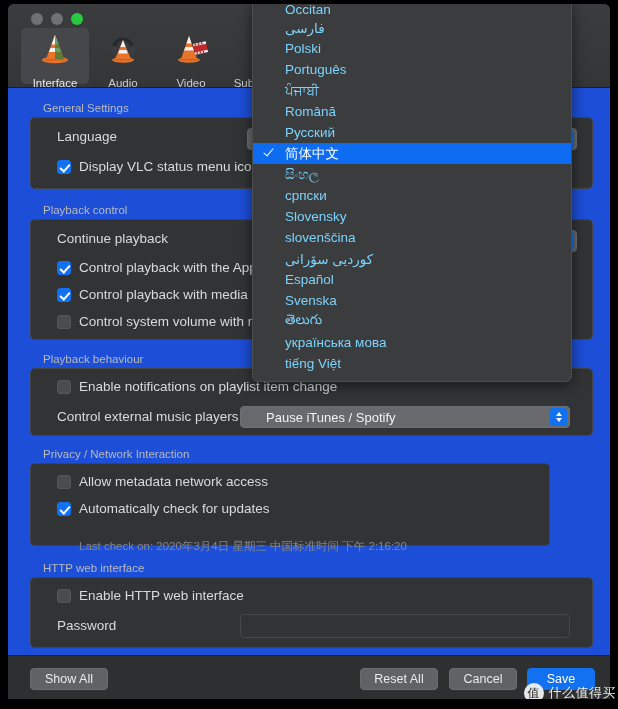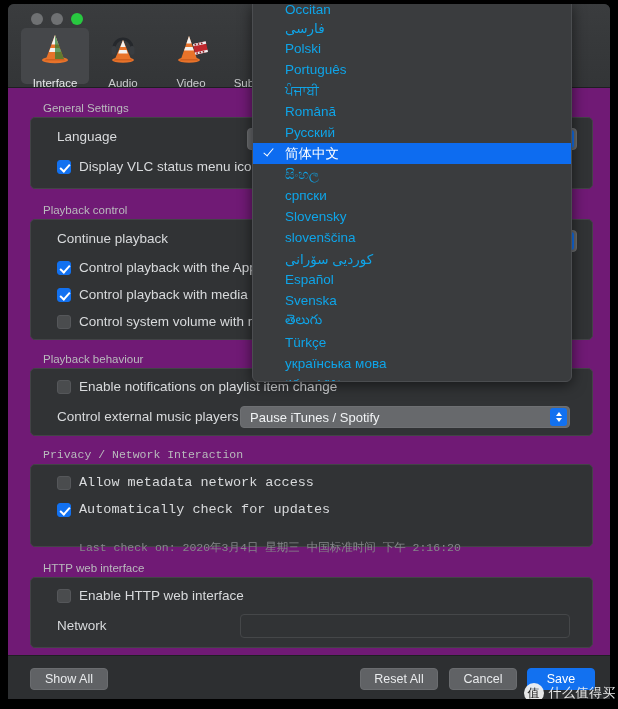--- a/index.html
+++ b/index.html
@@ -39,21 +39,21 @@
   .tab .lbl{
     font-size:11.5px; color:#c9cbcd; margin-top:12px; white-space:nowrap;
   }
   .tab.sel .lbl{ color:#e8eaec; }
   .tab.wide{ width:96px; }
   .icon-wrap{ width:34px; height:34px; position:relative; }
 
   
   .content{
     position:absolute; left:0; top:84px; width:602px; height:567px;
-    background:#701a75;
+    background:#1d4ed8;
   }
   .group{ position:absolute; }
   .group-title{
     font-size:11.5px; color:#b9bbbd; margin-left:13px; margin-bottom:3px;
   }
   .box{
     background:#313335; border:1px solid #424446; border-radius:5px;
   }
   .row{ position:absolute; display:flex; align-items:center; }
   .lbl-main{ font-size:13.5px; color:#d8dadc; }
@@ -71,21 +71,21 @@
     width:4px;height:8px; border:solid #fff; border-width:0 2px 2px 0;
     transform:rotate(42deg);
   }
 
   
   .popbtn{
     height:22px; background:#67696c; border-radius:4px;
     display:flex; align-items:center; position:relative;
     border:1px solid #6e7073;
   }
-  .popbtn .val{ font-size:13px; color:#f0f2f4; padding-left:9px; }
+  .popbtn .val{ font-size:13px; color:#f0f2f4; padding-left:25px; }
   .stepper{
     position:absolute; right:2px; top:1px; width:17px;height:18px;
     background:#1271f0; border-radius:3px;
     display:flex;flex-direction:column;align-items:center;justify-content:center;
     gap:2px;
   }
   .chev{ width:0;height:0;border-left:3.5px solid transparent;border-right:3.5px solid transparent; }
   .chev.up{ border-bottom:4px solid #fff; }
   .chev.dn{ border-top:4px solid #fff; }
 
@@ -108,21 +108,21 @@
 
   
   .popup{
     position:absolute; left:244px; top:-1px; width:320px; height:379px;
     background:#3a3c3e; border:1px solid #4b4d50; border-radius:0 0 6px 6px;
     box-shadow:0 3px 14px rgba(0,0,0,.55);
     overflow:hidden; z-index:50;
   }
   .pitem{
     height:21px; display:flex; align-items:center;
-    font-size:13.5px; color:#0ea5e9; padding-left:32px; white-space:nowrap;
+    font-size:13.5px; color:#7dd3fc; padding-left:32px; white-space:nowrap;
     position:relative;
   }
   .pitem.sel{ background:#0d6cf0; color:#fff; }
   .pitem .tick{
     position:absolute; left:13px; top:3px; width:5px;height:10px;
     border:solid #fff; border-width:0 1.8px 1.8px 0; transform:rotate(40deg);
   }
   .pitem.clip-top{ height:13px; align-items:flex-end; overflow:hidden; }
 
   
@@ -296,21 +296,21 @@
           <div class="popbtn" style="position:absolute; left:209px; top:37px; width:330px;">
             <span class="val">Pause iTunes / Spotify</span>
             <span class="stepper">
               <i class="chev up"></i>
               <i class="chev dn"></i>
             </span>
           </div>
         </div>
       </div>
 
-      <div class="group" style="left:22px; top:360px; width:563px;font-family:Liberation Mono, monospace;">
+      <div class="group" style="left:22px; top:360px; width:520px;">
         <div class="group-title">Privacy / Network Interaction</div>
         <div class="box" style="position:relative; height:83px;">
           <div class="row" style="left:26px; top:10px;">
             <span class="cb off"></span>
             <span class="lbl-main">Allow metadata network access</span>
           </div>
           <div class="row" style="left:26px; top:37px;">
             <span class="cb on"></span>
             <span class="lbl-main">Automatically check for updates</span>
           </div>
@@ -321,21 +321,21 @@
       </div>
 
       <div class="group" style="left:22px; top:474px; width:563px;">
         <div class="group-title">HTTP web interface</div>
         <div class="box" style="position:relative; height:71px;">
           <div class="row" style="left:26px; top:10px;">
             <span class="cb off"></span>
             <span class="lbl-main">Enable HTTP web interface</span>
           </div>
           <div class="row" style="left:26px; top:40px;">
-            <span class="lbl-main">Network</span>
+            <span class="lbl-main">Password</span>
           </div>
           <div class="textfield" style="position:absolute; left:209px; top:36px; width:330px;"></div>
         </div>
       </div>
 
     </div>
 
     <div class="footer">
       <div class="btn" style="left:22px; top:12px; width:78px;">Show All</div>
       <div class="btn" style="left:352px; top:12px; width:78px;">Reset All</div>
@@ -356,21 +356,20 @@
         <span>简体中文</span>
       </div>
       <div class="pitem">සිංහල</div>
       <div class="pitem">српски</div>
       <div class="pitem">Slovensky</div>
       <div class="pitem">slovenščina</div>
       <div class="pitem">کوردیی سۆرانی</div>
       <div class="pitem">Español</div>
       <div class="pitem">Svenska</div>
       <div class="pitem">తెలుగు</div>
-      <div class="pitem">Türkçe</div>
       <div class="pitem">українська мова</div>
       <div class="pitem">tiếng Việt</div>
 
     </div>
 
   </div>
 
   <div class="wm">
     <span class="wm-logo">值</span>
     <span class="wm-text">什么值得买</span>

